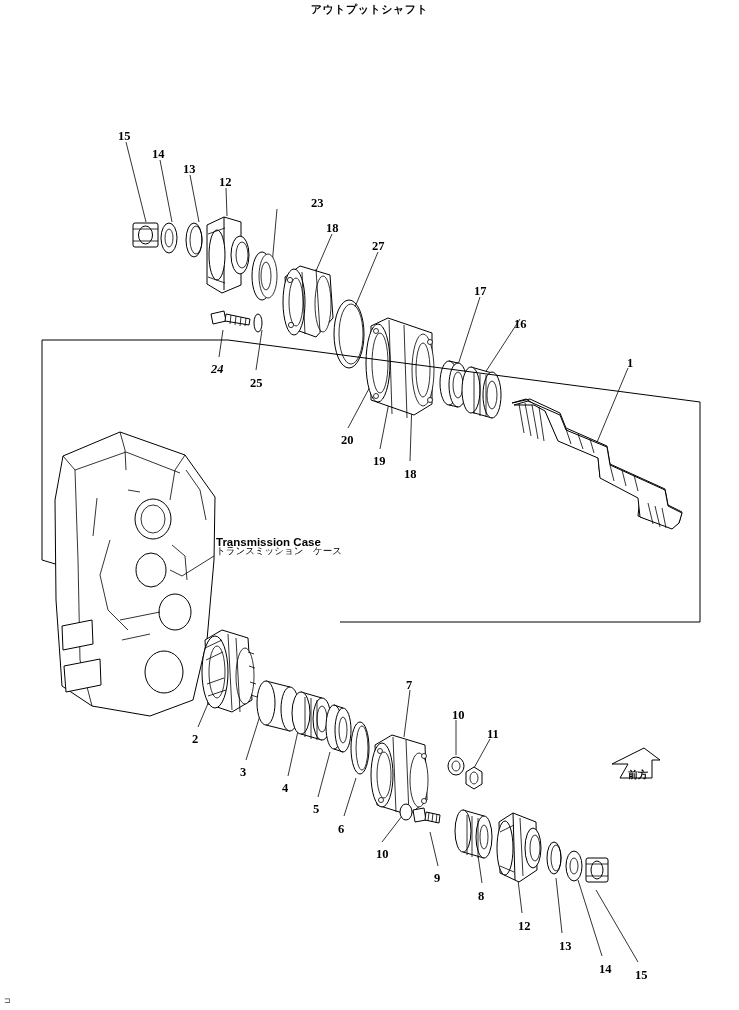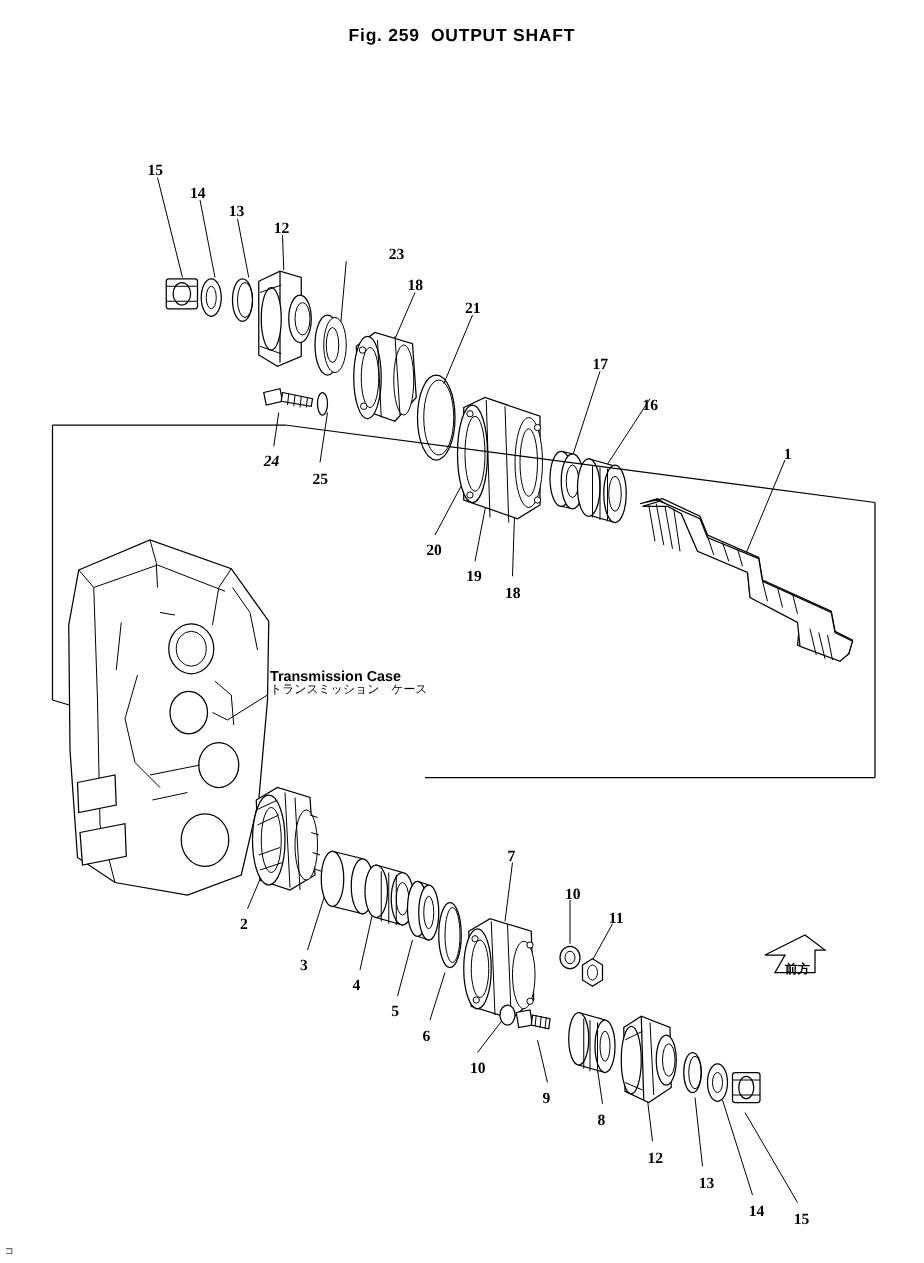--- a/index.html
+++ b/index.html
@@ -79,23 +79,21 @@
   .ln-thin { stroke: #000; stroke-width: 0.8; fill: none; }
   .fillw { fill: #ffffff; stroke: #000; stroke-width: 1; }
   .fillw-thin { fill: #ffffff; stroke: #000; stroke-width: 0.8; }
   .nofill { fill: none; stroke: #000; stroke-width: 1; }
 </style>
 </head>
 <body>
 
 <div id="page">
 
-  <div class="ttl-en">
-    <span>Fig. 259</span>&nbsp;&nbsp;<span>OUTPUT SHAFT</span>
-  </div>
+  <div class="ttl-jp">アウトプットシャフト</div>
 
   <svg class="art" viewBox="0 0 739 1010">
 
     <g>
       <path class="ln-thin" d="M126 142 L146 222"></path>
       <path class="ln-thin" d="M160 160 L172 222"></path>
       <path class="ln-thin" d="M190 175 L199 222"></path>
       <path class="ln-thin" d="M226 188 L227 216"></path>
       <path class="ln-thin" d="M277 209 L272 265"></path>
       <path class="ln-thin" d="M332 234 L316 271"></path>
@@ -361,21 +359,21 @@
     </g>
 
   </svg>
 
   <div class="lbl" style="left:118px; top:130px;">15</div>
   <div class="lbl" style="left:152px; top:148px;">14</div>
   <div class="lbl" style="left:183px; top:163px;">13</div>
   <div class="lbl" style="left:219px; top:176px;">12</div>
   <div class="lbl" style="left:270px; top:197px;margin-left:41px;">23</div>
   <div class="lbl" style="left:326px; top:222px;">18</div>
-  <div class="lbl" style="left:372px; top:240px;">21</div>
+  <div class="lbl" style="left:372px; top:240px;">27</div>
   <div class="lbl" style="left:474px; top:285px;">17</div>
   <div class="lbl" style="left:514px; top:294px;margin-top:24px;">16</div>
   <div class="lbl" style="left:627px; top:357px;">1</div>
   <div class="lbl" style="left:211px; top:363px;font-style:italic;">24</div>
   <div class="lbl" style="left:250px; top:377px;">25</div>
   <div class="lbl" style="left:341px; top:434px;">20</div>
   <div class="lbl" style="left:373px; top:455px;">19</div>
   <div class="lbl" style="left:404px; top:468px;">18</div>
 
   <div class="lbl" style="left:192px; top:733px;">2</div>

